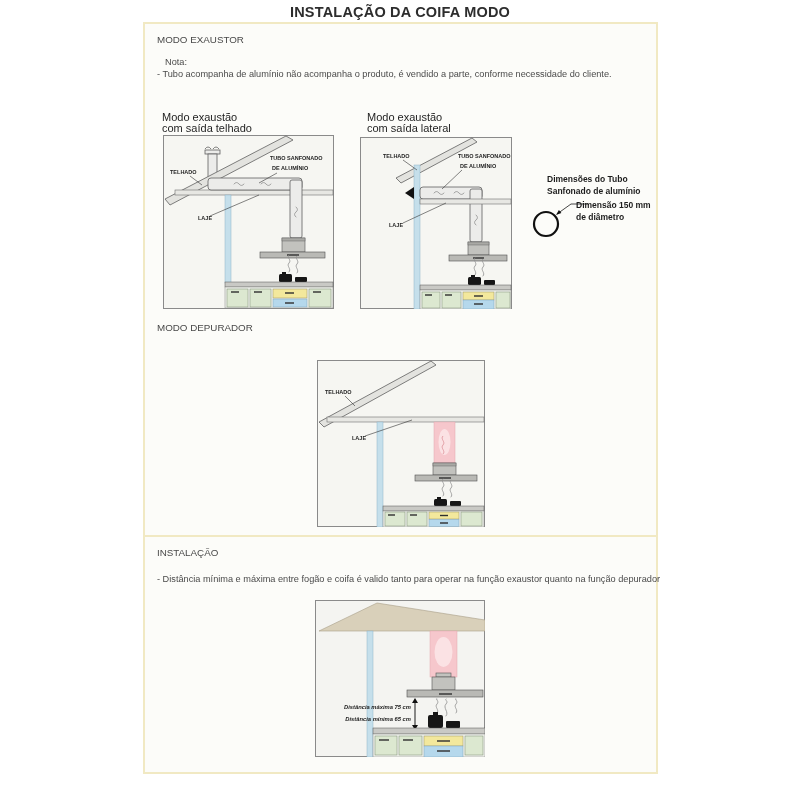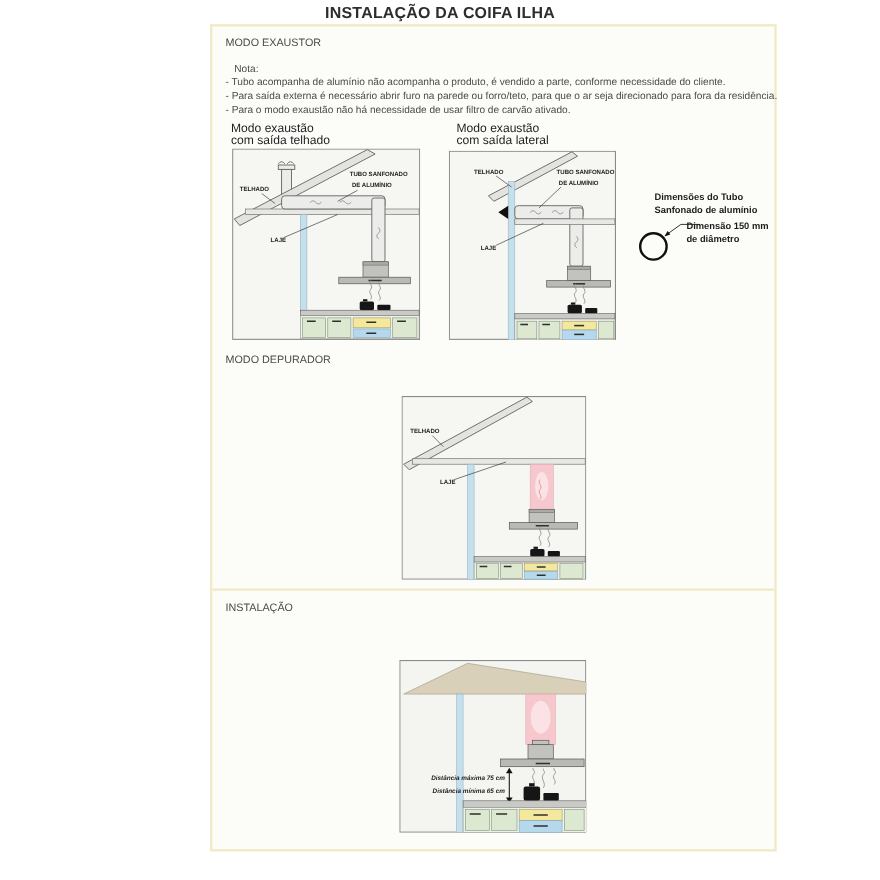--- a/index.html
+++ b/index.html
@@ -7,21 +7,21 @@
     width:800px;height:800px;position:relative;overflow:hidden;
     background:#ffffff;
     font-family:"Liberation Sans",sans-serif;
   }
   .page-title{
     position:absolute;top:4px;left:0;width:100%;text-align:center;
     font-size:14.5px;font-weight:bold;color:#2d2d2d;letter-spacing:.2px;
   }
   .content-box{
     position:absolute;left:143px;top:22px;width:511px;height:748px;
-    border:2px solid #f1e9c3;background:#fcfcf9;margin-left:48px;
+    border:2px solid #f1e9c3;background:#fcfcf9;
   }
   .sec-heading{position:absolute;font-size:9.8px;color:#494949;white-space:nowrap}
   .note{position:absolute;font-size:9.2px;color:#4a4a4a;white-space:nowrap}
   .dtitle{position:absolute;font-size:11px;font-weight:normal;color:#1f1f1f;line-height:11px;white-space:nowrap}
   .divider{position:absolute;left:0;width:100%;height:2px;background:#f1e9c3}
   svg.diagram{position:absolute;display:block}
   svg text{font-family:"Liberation Sans",sans-serif}
 
   
   .frame{fill:#f6f6f2;stroke:#8a8a8a;stroke-width:1}
@@ -50,29 +50,27 @@
   .lbl-i{font-size:5.8px;font-weight:bold;font-style:italic;fill:#1d1d1d}
   .dim-h{font-size:8.5px;font-weight:bold;fill:#1d1d1d}
   .dim-v{font-size:8.5px;font-weight:bold;fill:#1d1d1d}
   .dim-circle{fill:none;stroke:#101010;stroke-width:2.2}
 </style>
 </head>
 <body>
 
 <div>
 
-  <div class="page-title">INSTALAÇÃO DA COIFA ILHA</div>
+  <div class="page-title">INSTALAÇÃO DA COIFA MODO</div>
 
   <div class="content-box">
 
     <div class="sec-heading" style="left:12px;top:10px">MODO EXAUSTOR</div>
     <div class="note" style="left:20px;top:33px">Nota:</div>
     <div class="note" style="left:12px;top:45px">- Tubo acompanha de alumínio não acompanha o produto, é vendido a parte, conforme necessidade do cliente.</div>
-    <div class="note" style="left:12px;top:58px">- Para saída externa é necessário abrir furo na parede ou forro/teto, para que o ar seja direcionado para fora da residência.</div>
-    <div class="note" style="left:12px;top:71px">- Para o modo exaustão não há necessidade de usar filtro de carvão ativado.</div>
 
     <div class="dtitle" style="left:17px;top:88px">
       <span style="display:block">Modo exaustão</span>
       <span style="display:block">com saída telhado</span>
     </div>
 
     <svg class="diagram" style="left:18px;top:111px" width="171" height="174" viewBox="0 0 171 174">
       <rect x="0.5" y="0.5" width="170" height="173" class="frame"></rect>
 
       <g>
@@ -237,20 +235,21 @@
       </g>
       <text x="8" y="34" class="lbl">TELHADO</text>
       <path class="leader" d="M28 36 L38 46"></path>
       <text x="35" y="80" class="lbl">LAJE</text>
       <path class="leader" d="M48 76 L95 60"></path>
     </svg>
 
     <div class="divider" style="top:511px"></div>
 
     <div class="sec-heading" style="left:12px;top:523px">INSTALAÇÃO</div>
+    <div class="note" style="left:12px;top:550px">- Distância mínima e máxima entre fogão e coifa é valido tanto para operar na função exaustor quanto na função depurador</div>
 
     <svg class="diagram" style="left:170px;top:576px" width="170" height="157" viewBox="0 0 170 157">
       <rect x="0.5" y="0.5" width="169" height="156" class="frame" style="fill:#f4f4f1"></rect>
       <polygon class="ceiling" points="4,31 62,3 170,20 170,31"></polygon>
       <rect x="52" y="31" width="6" height="126" class="pillar"></rect>
       <g>
         <rect x="115" y="31" width="27" height="46" class="pink"></rect>
         <ellipse cx="128.5" cy="52" rx="9" ry="15" class="pink-glow"></ellipse>
       </g>
       <g>

